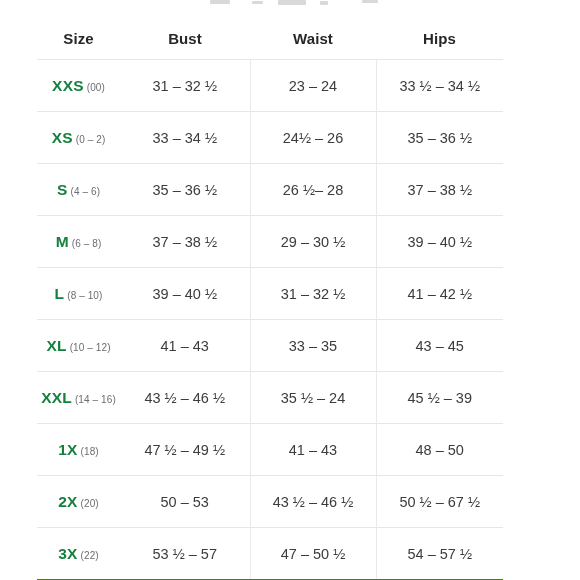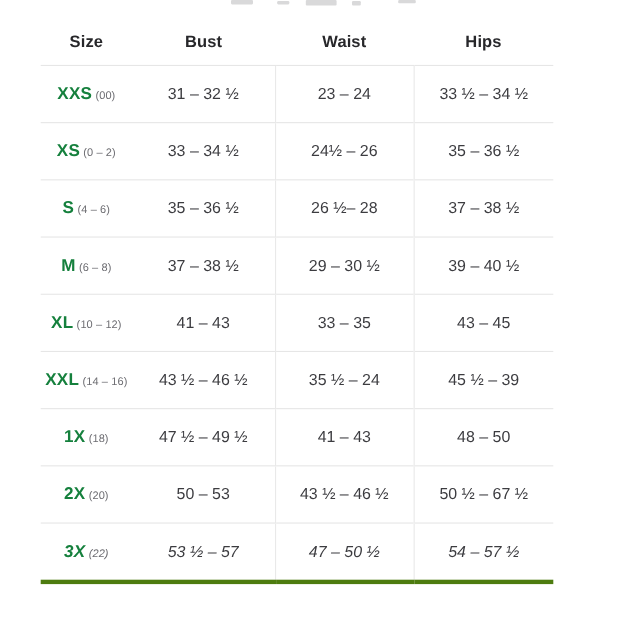--- a/index.html
+++ b/index.html
@@ -88,21 +88,20 @@
     border-left: 1px solid #ededed;
   }
   tbody tr td.cell-bust { border-left: none; }
 
   
   tbody tr td.cell-waist { border-left: 1px solid #e9e9e9; }
   tbody tr td.cell-hips  { border-left: 1px solid #e9e9e9; }
 
   tbody tr:last-child td {
     border-bottom: 4px solid #4d7c0f;
-    font-style: italic;
   }
 
   .size-label {
     font-weight: 700;
     font-size: 15.5px;
     color: #15803d;
     letter-spacing: .2px;
   }
   .size-paren {
     font-weight: 400;
@@ -158,20 +157,26 @@
           <td class="cell-waist">26 ½– 28</td>
           <td class="cell-hips">37 – 38 ½</td>
         </tr>
         <tr>
           <td class="cell-size"><span class="size-label">M</span><span class="size-paren">(6 – 8)</span></td>
           <td class="cell-bust">37 – 38 ½</td>
           <td class="cell-waist">29 – 30 ½</td>
           <td class="cell-hips">39 – 40 ½</td>
         </tr>
         <tr>
+          <td class="cell-size"><span class="size-label">L</span><span class="size-paren">(8 – 10)</span></td>
+          <td class="cell-bust">39 – 40 ½</td>
+          <td class="cell-waist">31 – 32 ½</td>
+          <td class="cell-hips">41 – 42 ½</td>
+        </tr>
+        <tr>
           <td class="cell-size"><span class="size-label">XL</span><span class="size-paren">(10 – 12)</span></td>
           <td class="cell-bust">41 – 43</td>
           <td class="cell-waist">33 – 35</td>
           <td class="cell-hips">43 – 45</td>
         </tr>
         <tr>
           <td class="cell-size"><span class="size-label">XXL</span><span class="size-paren">(14 – 16)</span></td>
           <td class="cell-bust">43 ½ – 46 ½</td>
           <td class="cell-waist">35 ½ – 24</td>
           <td class="cell-hips">45 ½ – 39</td>

